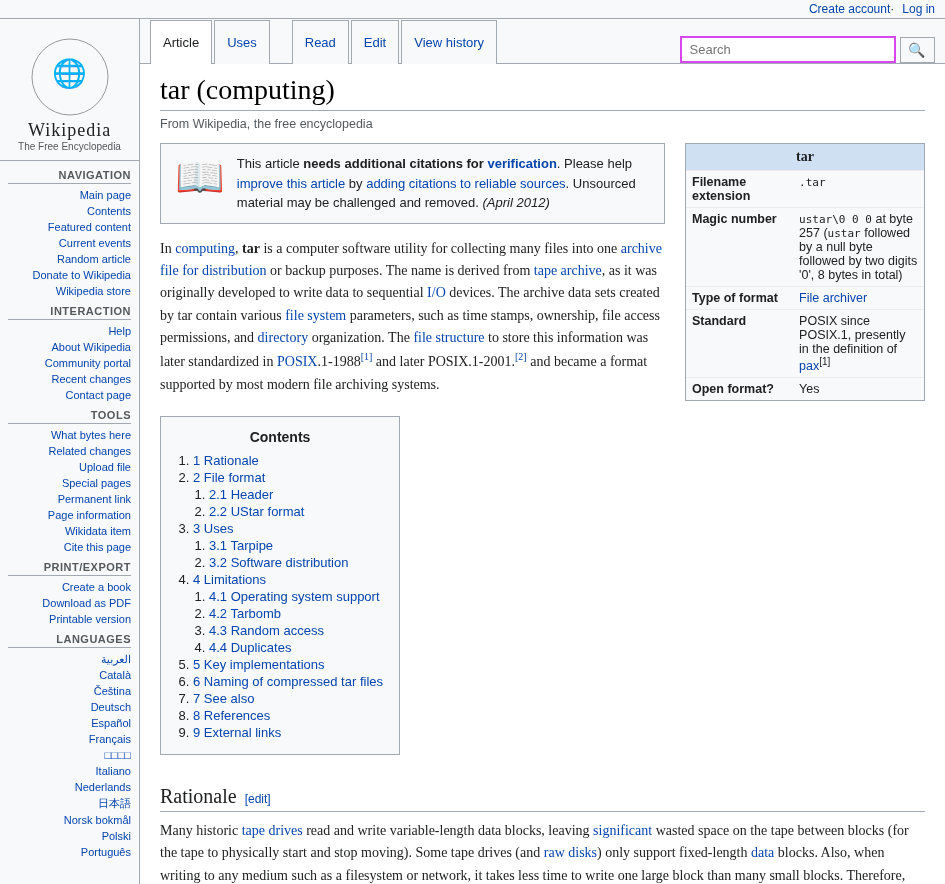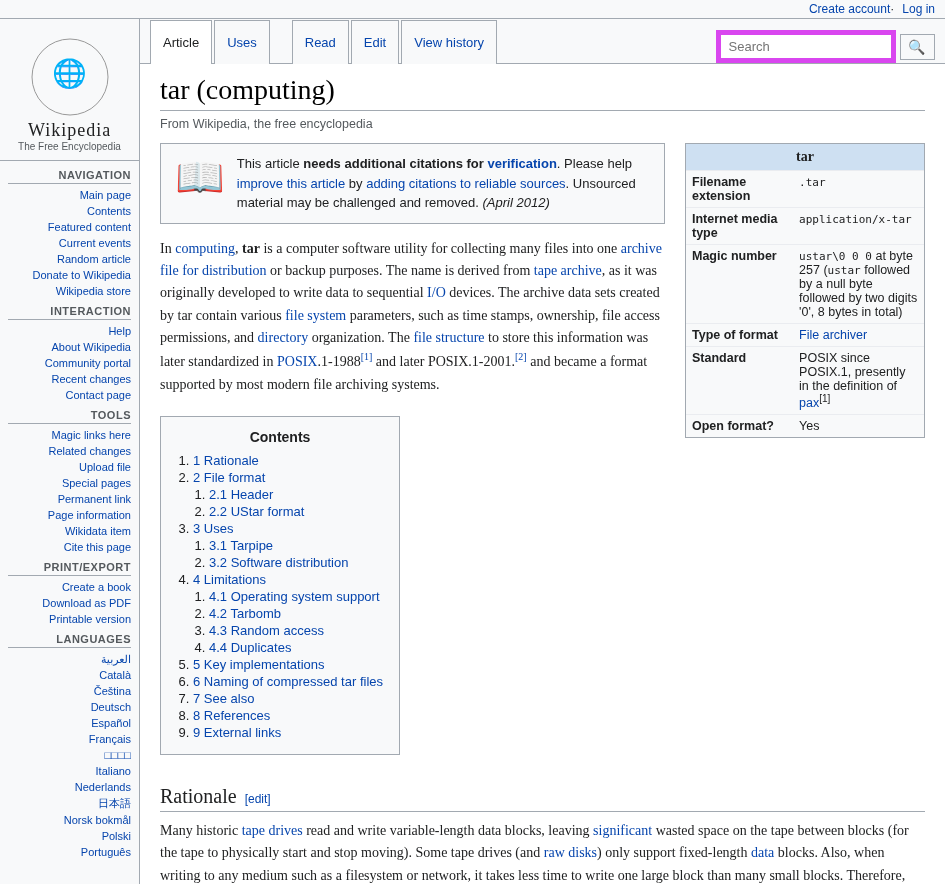--- a/index.html
+++ b/index.html
@@ -97,24 +97,24 @@
       z-index: 1;
     }
     .tab-inactive { background: #f8f9fa; }
     #search-area {
       margin-left: auto;
       display: flex;
       align-items: center;
       gap: 4px;
     }
     #search-input {
-      border: 5px solid #d946ef;
+      border: 2px solid #d946ef;
       padding: 4px 8px;
       font-size: 13px;
-      width: 180px;
+      width: 216px;
       color: #54595d;
       font-family: sans-serif;
     }
     #search-btn {
       background: #f8f9fa;
       border: 1px solid #a2a9b1;
       padding: 4px 8px;
       cursor: pointer;
       font-size: 14px;
       color: #202122;
@@ -255,21 +255,21 @@
       <div class="sidebar-section-title">Interaction</div>
       <div class="sidebar-item"><a href="#">Help</a></div>
       <div class="sidebar-item"><a href="#">About Wikipedia</a></div>
       <div class="sidebar-item"><a href="#">Community portal</a></div>
       <div class="sidebar-item"><a href="#">Recent changes</a></div>
       <div class="sidebar-item"><a href="#">Contact page</a></div>
     </div>
 
     <div class="sidebar-section">
       <div class="sidebar-section-title">Tools</div>
-      <div class="sidebar-item"><a href="#">Magic links here</a></div>
+      <div class="sidebar-item"><a href="#">What bytes here</a></div>
       <div class="sidebar-item"><a href="#">Related changes</a></div>
       <div class="sidebar-item"><a href="#">Upload file</a></div>
       <div class="sidebar-item"><a href="#">Special pages</a></div>
       <div class="sidebar-item"><a href="#">Permanent link</a></div>
       <div class="sidebar-item"><a href="#">Page information</a></div>
       <div class="sidebar-item"><a href="#">Wikidata item</a></div>
       <div class="sidebar-item"><a href="#">Cite this page</a></div>
     </div>
 
     <div class="sidebar-section">
@@ -319,24 +319,20 @@
       <div id="article-subtitle">From Wikipedia, the free encyclopedia</div>
 
       
       <div class="infobox">
         <div class="infobox-title">tar</div>
         <table>
           <tbody>
               <tr>
             <td class="label">Filename extension</td>
             <td class="value"><code>.tar</code></td>
-          </tr>
-          <tr>
-            <td class="label">Internet media type</td>
-            <td class="value"><code>application/x-tar</code></td>
           </tr>
           <tr>
             <td class="label">Magic number</td>
             <td class="value">
               <code>ustar\0 0 0</code> at byte 257 (<code>ustar</code> followed by a null byte followed by two digits '0', 8 bytes in total)
             </td>
           </tr>
           <tr>
             <td class="label">Type of format</td>
             <td class="value"><a href="#">File archiver</a></td>

